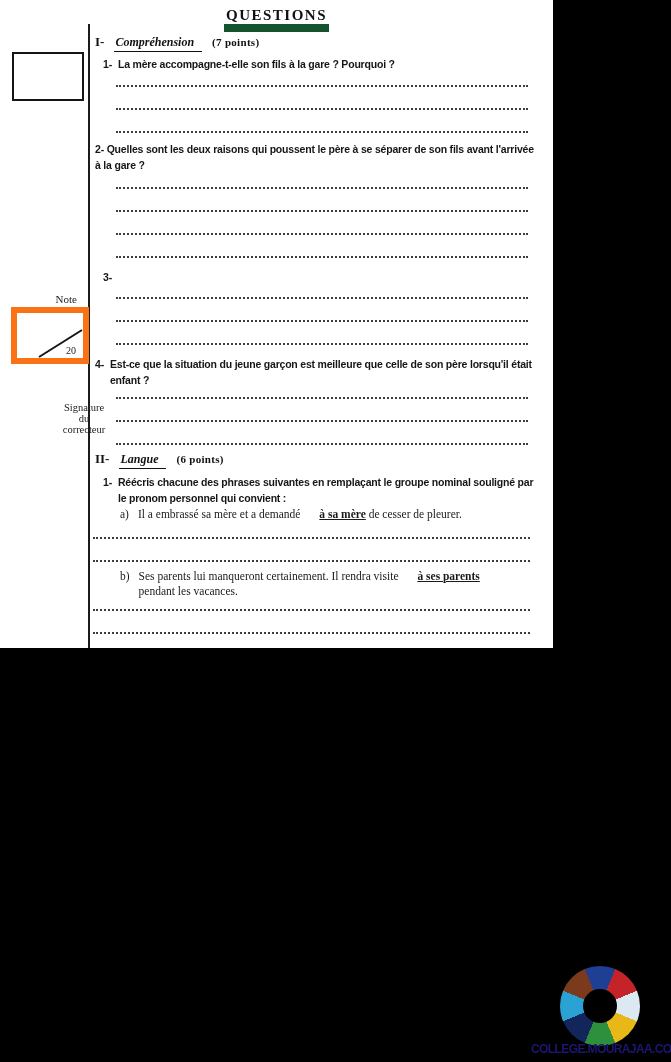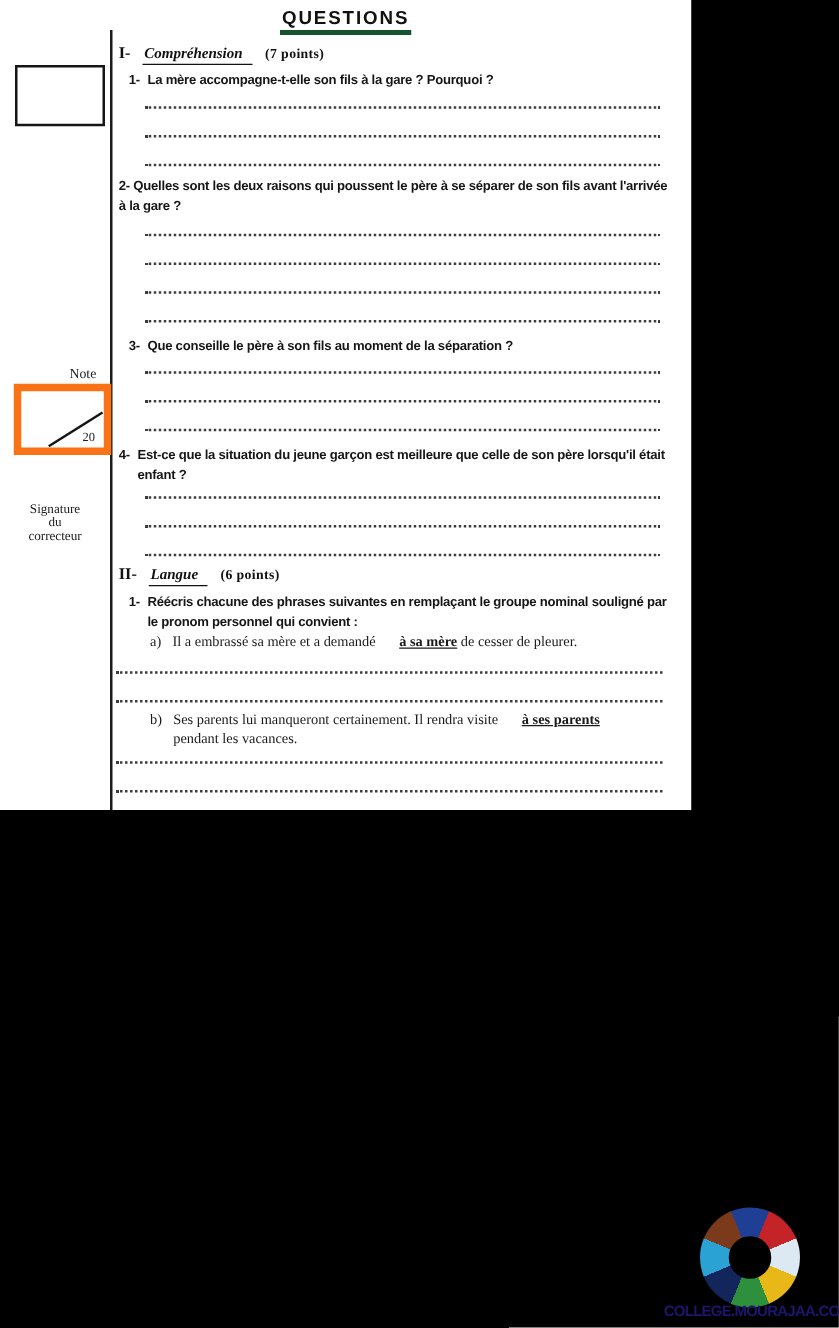--- a/index.html
+++ b/index.html
@@ -9,31 +9,31 @@
   }
   .paper{
     position:absolute;left:0;top:0;width:553px;height:648px;background:#fff;color:#111;
   }
   .abs{position:absolute;}
   
   .doc-title{
     left:0;top:6px;width:100%;text-align:center;
   }
   .doc-title span{
-    font-family:Liberation Sans, sans-serif;font-weight:bold;font-size:15px;
-    letter-spacing:1.5px;border-bottom:4px solid #14532d;padding:0 2px 1px 2px;text-align:right;
+    font-family:Liberation Serif, serif;font-weight:bold;font-size:15px;
+    letter-spacing:1.5px;border-bottom:8px solid #14532d;padding:0 2px 1px 2px;text-align:right;
   }
   
   .top-box{left:12px;top:52px;width:68px;height:45px;border:2px solid #151515;background:#fff;}
   .v-divider{left:88px;top:24px;width:2px;height:624px;background:#1b1b1b;}
   .note-label{left:0;top:293px;width:77px;text-align:right;font-size:11px;color:#222;}
   .note-box{left:11px;top:307px;width:66px;height:45px;border:6px solid #f97316;}
   .note-box svg{position:absolute;left:0;top:0;width:100%;height:100%;}
   .note-max{position:absolute;right:7px;bottom:2px;font-size:10px;color:#222;}
-  .signature{left:0;top:402px;width:88px;text-align:center;font-size:10.5px;line-height:11px;color:#222;}
+  .signature{left:0;top:402px;width:88px;text-align:center;font-size:10.5px;line-height:11px;color:#222;padding-left:40px;}
   
   .sec-header{display:flex;align-items:baseline;gap:10px;}
   .sec-numeral{font-weight:bold;font-size:13px;}
   .sec-title{font-weight:bold;font-style:italic;font-size:12px;border-bottom:1.5px solid #111;padding:0 8px 1px 1px;}
   .sec-points{font-weight:bold;font-size:11px;letter-spacing:0.3px;text-align:center;}
   
   .q{font-family:"Liberation Sans", sans-serif;font-size:10.5px;font-weight:700;
      letter-spacing:-0.2px;line-height:16px;color:#161616;}
   .q-flex{display:flex;gap:6px;}
   .q-num{white-space:nowrap;}
@@ -97,21 +97,20 @@
   </div>
   <div class="abs" style="left:116px;top:166px;width:412px;">
       <div class="dotline"></div>
       <div class="dotline"></div>
       <div class="dotline"></div>
       <div class="dotline"></div>
     </div>
 
   <div class="abs q q-flex" style="left:103px;top:269px;width:440px;">
     <span class="q-num">3-</span>
-    <span>Que conseille le père à son fils au moment de la séparation ?</span>
   </div>
   <div class="abs" style="left:116px;top:276px;width:412px;">
       <div class="dotline"></div>
       <div class="dotline"></div>
       <div class="dotline"></div>
     </div>
 
   <div class="abs q q-flex" style="left:95px;top:356px;width:447px;">
     <span class="q-num">4-</span>
     <span>Est-ce que la situation du jeune garçon est meilleure que celle de son père lorsqu'il était enfant ?</span>

